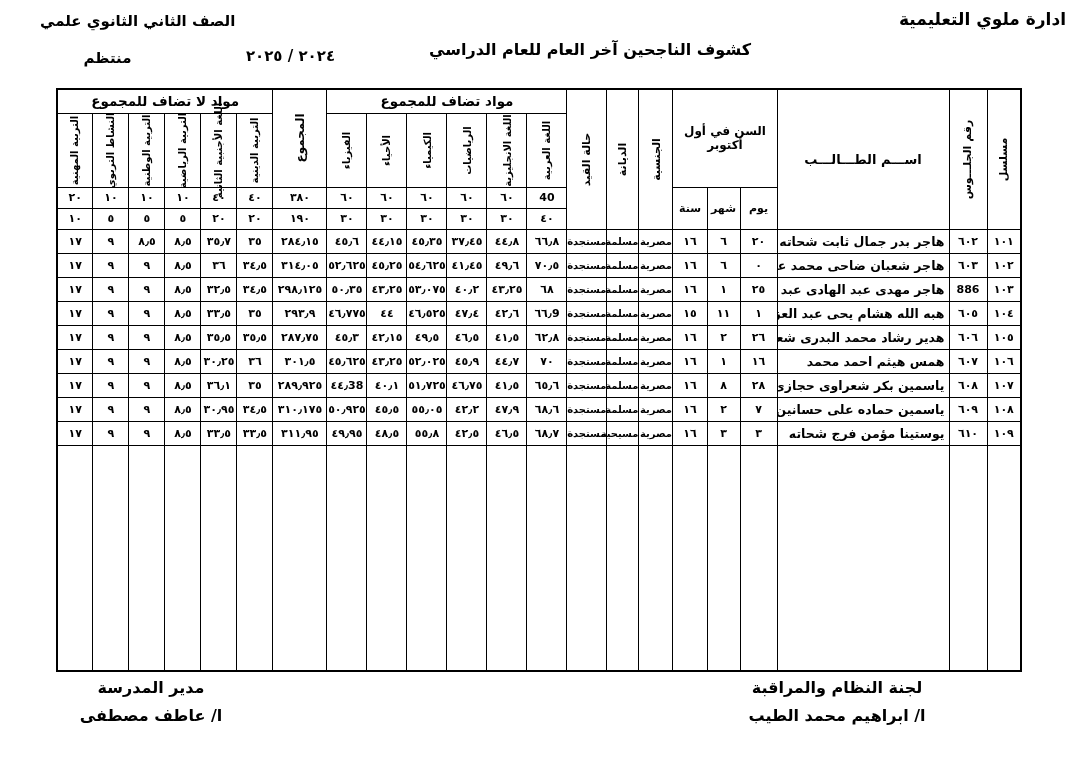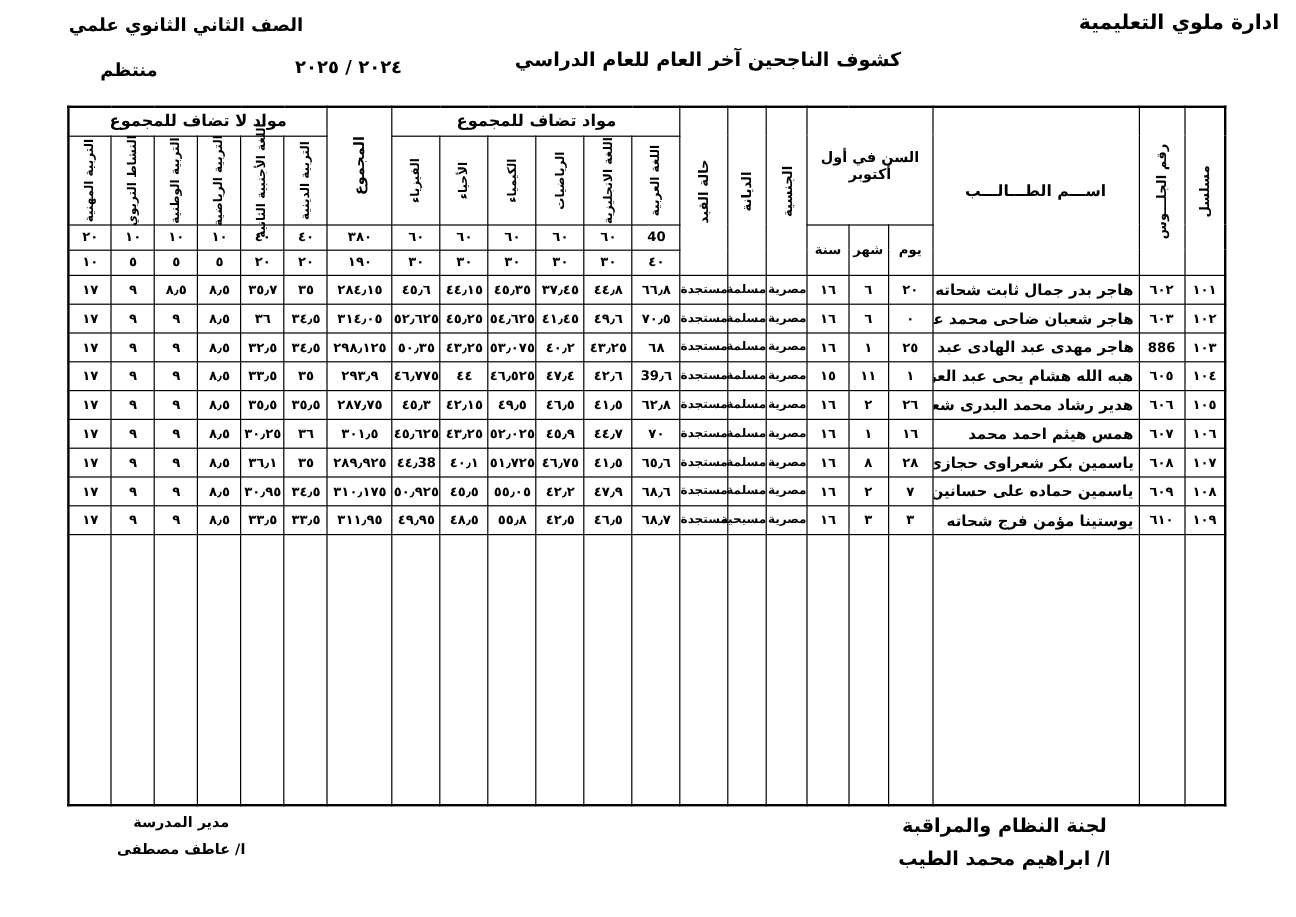--- a/index.html
+++ b/index.html
@@ -5,21 +5,21 @@
   html,body{margin:0;padding:0;}
   body{
     width:1080px;height:764px;background:#ffffff;color:#000;
     font-family:"DejaVu Sans",sans-serif;font-weight:bold;
     direction:rtl;position:relative;overflow:hidden;
   }
   .abs{position:absolute;}
   
   .hdr-admin{top:6px;right:14px;text-align:right;font-size:17px;line-height:1.6;}
   .hdr-title{top:40px;left:390px;width:400px;text-align:center;font-size:16px;}
-  .hdr-grade{top:12px;left:40px;width:230px;text-align:center;font-size:15px;}
+  .hdr-grade{top:12px;left:40px;width:230px;text-align:left;font-size:15px;}
   .hdr-year{top:47px;left:233px;width:115px;text-align:center;font-size:15px;}
   .hdr-enroll{top:49px;left:60px;width:95px;text-align:center;font-size:15px;}
   
   table{
     position:absolute;top:88px;right:58px;width:964px;
     border-collapse:collapse;table-layout:fixed;border:2px solid #000;
   }
   th,td{border:1px solid #000;padding:0;font-weight:bold;text-align:center;vertical-align:middle;}
   thead tr.r1{height:24px;}
   thead tr.r2{height:74px;}
@@ -32,21 +32,21 @@
   .h134{height:134px;} .h94{height:92px;} .h70{height:70px;}
   .v{display:inline-block;transform:rotate(-90deg);white-space:nowrap;flex:none;}
   .f12{font-size:12px;} .f11{font-size:11px;} .f10{font-size:10px;}
   tbody tr.data{height:24px;}
   td.c-num{font-size:11px;}
   td.c-name{font-size:12.5px;text-align:right;padding-right:4px;white-space:nowrap;overflow:hidden;}
   td.c-word{font-size:10px;}
   tbody tr.empty-row{height:226px;}
   
   .f-committee{top:678px;right:128px;width:230px;text-align:center;font-size:16px;}
-  .f-principal{top:678px;left:66px;width:170px;text-align:center;font-size:12px;}
+  .f-principal{top:678px;left:66px;width:170px;text-align:center;font-size:16px;}
   .f-name{margin-top:9px;}
 </style>
 </head>
 <body>
 
 <div class="abs hdr-admin">
   <div>ادارة ملوي التعليمية</div>
 </div>
 <div class="abs hdr-title">كشوف الناجحين آخر العام للعام الدراسي</div>
 <div class="abs hdr-grade">الصف الثاني الثانوي علمي</div>
@@ -287,21 +287,21 @@
       <tr class="data">
         <td class="c-num">١٠٤</td>
         <td class="c-num">٦٠٥</td>
         <td class="c-name">هبه الله هشام يحى عبد العزيز</td>
         <td class="c-num">١</td>
         <td class="c-num">١١</td>
         <td class="c-num">١٥</td>
         <td class="c-word">مصرية</td>
         <td class="c-word">مسلمة</td>
         <td class="c-word">مستجدة</td>
-        <td class="c-num">39٫٦</td>
+        <td class="c-num">٦٦٫9</td>
         <td class="c-num">٤٢٫٦</td>
         <td class="c-num">٤٧٫٤</td>
         <td class="c-num">٤٦٫٥٢٥</td>
         <td class="c-num">٤٤</td>
         <td class="c-num">٤٦٫٧٧٥</td>
         <td class="c-num">٢٩٣٫٩</td>
         <td class="c-num">٣٥</td>
         <td class="c-num">٣٣٫٥</td>
         <td class="c-num">٨٫٥</td>
         <td class="c-num">٩</td>

